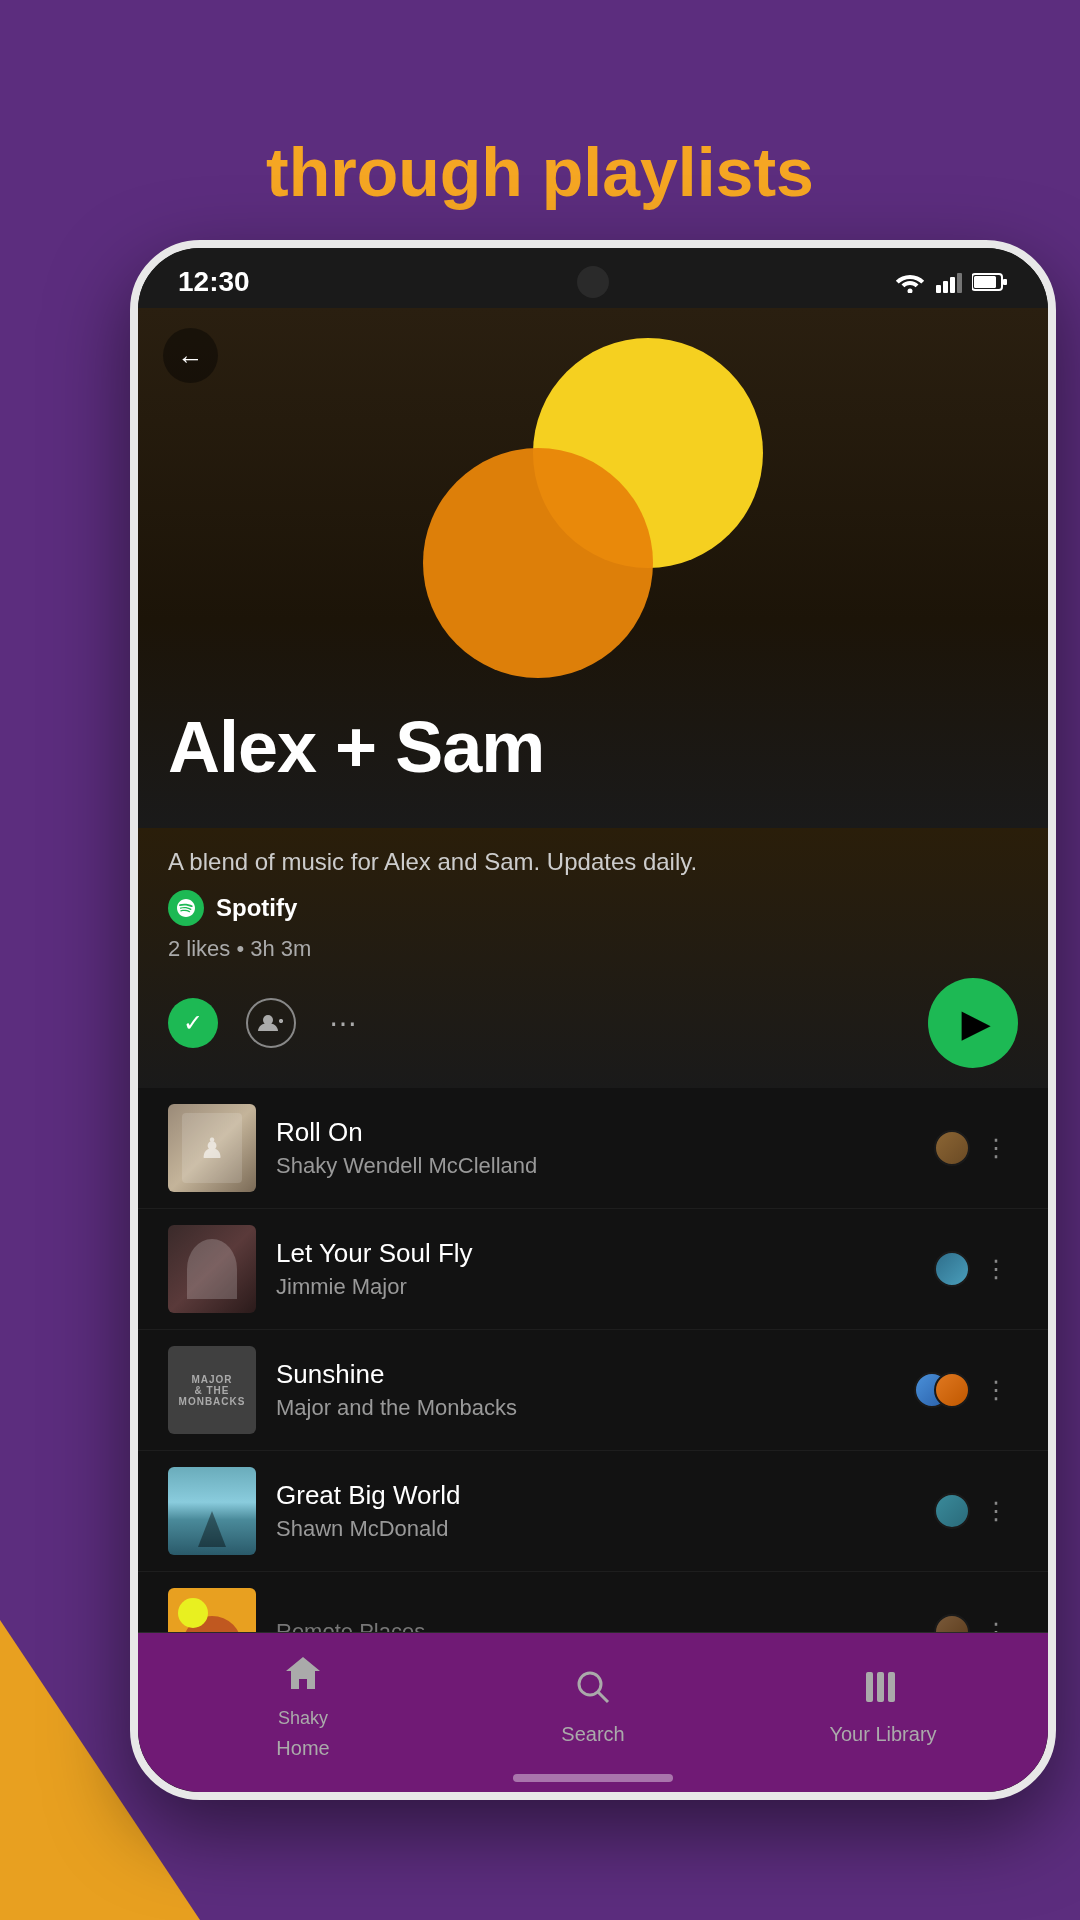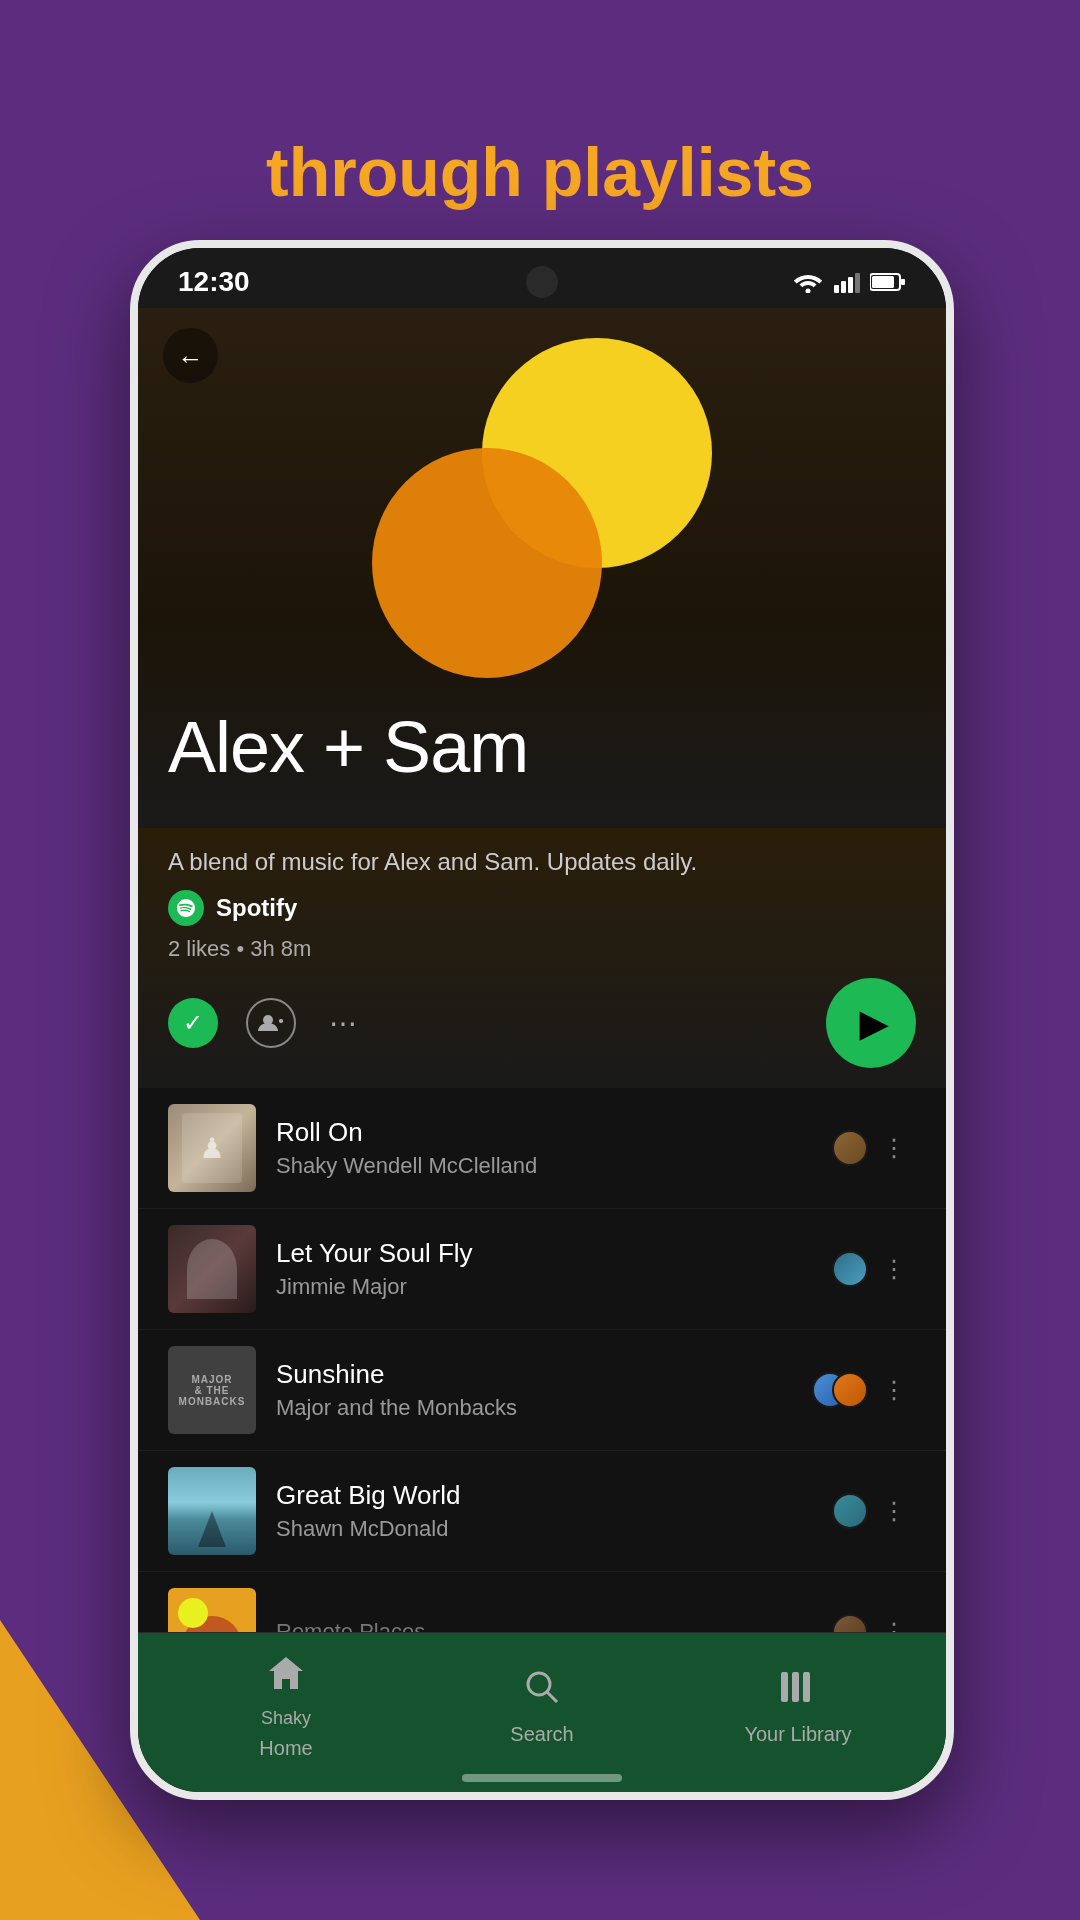--- a/index.html
+++ b/index.html
@@ -38,21 +38,21 @@
       line-height: 1.15;
       z-index: 1;
       padding: 0 60px;
     }
 
     
     .phone-frame {
       position: absolute;
       top: 240px;
       left: 130px;
-      width: 824px;
+      width: 926px;
       height: 1560px;
       background: #1a1a1a;
       border-radius: 70px;
       border: 8px solid #e8e8e8;
       overflow: hidden;
       z-index: 2;
       box-shadow: 0 30px 80px rgba(0,0,0,0.5);
     }
 
     
@@ -143,21 +143,21 @@
       opacity: 0.95;
     }
 
     
     .playlist-title {
       position: absolute;
       bottom: 40px;
       left: 30px;
       color: white;
       font-size: 72px;
-      font-weight: 400;
+      font-weight: 700;
       letter-spacing: -1px;
     }
 
     
     .playlist-info {
       background: linear-gradient(180deg, #2a1e0a 0%, #1a1a1a 100%);
       padding: 20px 30px 15px 30px;
     }
     .playlist-description {
       color: #cccccc;
@@ -300,21 +300,21 @@
       padding: 0 8px;
     }
 
     
     .bottom-nav {
       position: absolute;
       bottom: 0;
       left: 0;
       right: 0;
       height: 160px;
-      background: #14532d;
+      background: #701a75;
       border-top: 1px solid #2a2a2a;
       display: flex;
       align-items: center;
       justify-content: space-around;
       padding: 0 20px 12px 20px;
     }
     .nav-item {
       display: flex;
       flex-direction: column;
       align-items: center;
@@ -419,21 +419,21 @@
   <div class="playlist-info">
     <div class="playlist-description">A blend of music for Alex and Sam. Updates daily.</div>
     <div class="spotify-credit">
       <div class="spotify-logo">
         <svg width="22" height="22" viewBox="0 0 22 22" fill="white">
           <path d="M11 2C6 2 2 6 2 11s4 9 9 9 9-4 9-9-4-9-9-9zm4.1 13c-.2.3-.5.4-.8.3-2.2-1.3-5-1.6-8.3-.9-.3.1-.6-.1-.7-.4-.1-.3.1-.6.4-.7 3.6-.8 6.7-.5 9.2.9.3.2.4.5.2.8zm1.1-2.4c-.2.3-.6.5-.9.3-2.6-1.6-6.5-2-9.5-1.1-.4.1-.7-.1-.8-.5-.1-.4.1-.7.5-.8 3.5-1.1 7.8-.5 10.7 1.3.3.2.4.6.2.9l-.2-.1zm.1-2.5c-3.1-1.8-8.2-2-11.1-1.1-.5.1-.9-.1-1.1-.6-.1-.5.1-.9.6-1.1 3.4-1 9-.8 12.6 1.3.4.2.5.7.2 1.1-.2.4-.7.5-1.1.3l-.1.1z"></path>
         </svg>
       </div>
       <span class="spotify-name">Spotify</span>
     </div>
-    <div class="playlist-meta">2 likes • 3h 8m</div>
+    <div class="playlist-meta">2 likes • 3h 3m</div>
 
     <div class="action-row">
       <div class="btn-check">✓</div>
       <div class="btn-add-friend">
         <svg width="26" height="20" viewBox="0 0 26 20" fill="#aaa">
           <circle cx="10" cy="7" r="5"></circle>
           <path d="M0 18c0-4.4 4.5-8 10-8s10 3.6 10 8"></path>
           <line x1="21" y1="8" x2="25" y2="8" stroke="#aaa" stroke-width="2.5"></line>
           <line x1="23" y1="6" x2="23" y2="10" stroke="#aaa" stroke-width="2.5"></line>
         </svg>

